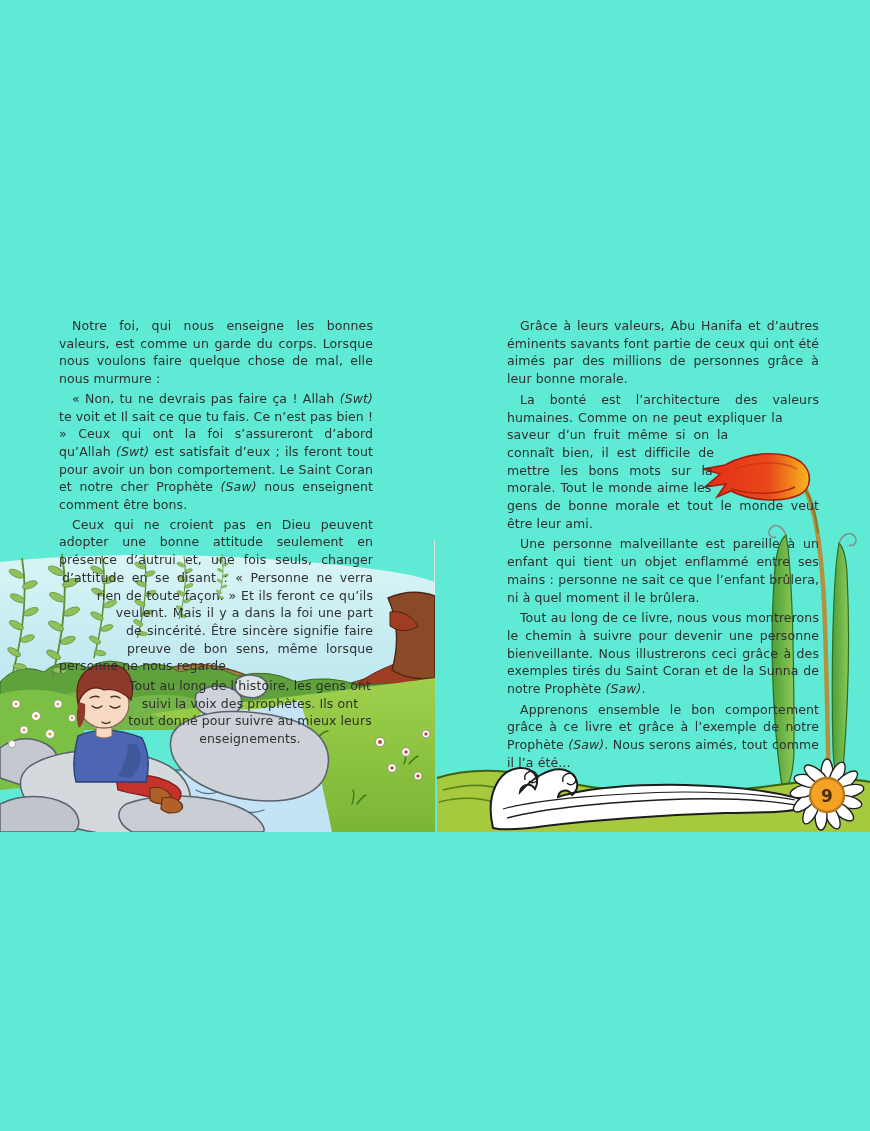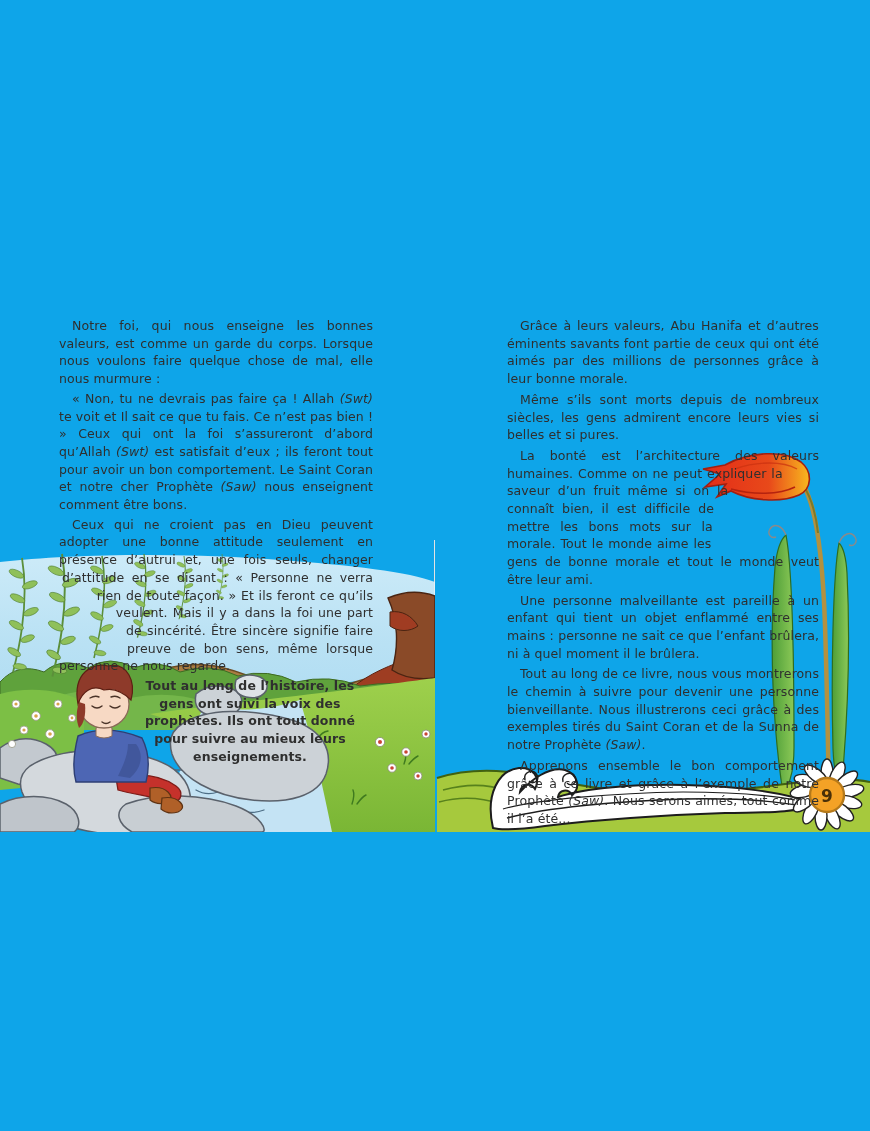--- a/index.html
+++ b/index.html
@@ -1,36 +1,36 @@
 <!DOCTYPE html>
 <html><head>
 <meta charset="utf-8">
 <style>
   html,body{margin:0;padding:0;background:#ffffff;}
-  .spread{position:relative;width:870px;height:1131px;background:#0ea5e9;overflow:hidden;
+  .spread{position:relative;width:870px;height:1131px;background:#5eead4;overflow:hidden;
           font-family:"DejaVu Sans",sans-serif;color:#2f2f2f;}
   .page{position:absolute;top:0;height:832px;}
   .page-left{left:0;width:435px;}
   .page-right{left:435px;width:435px;}
   .gutter{position:absolute;left:434px;top:540px;width:1px;height:292px;background:#e3e3e3;}
   .textcol{position:absolute;z-index:5;font-size:12.5px;line-height:17.7px;
            text-align:justify;letter-spacing:.1px;}
   .textcol-left{left:59px;top:317px;width:314px;}
   .textcol-right{left:72px;top:317px;width:312px;}
   p.para{margin:0 0 2px 0;text-indent:13px;}
   .textcol-right p.para{margin-bottom:3px;}
   p.para i{}
   
   .wedge-left{float:left;width:68px;height:126px;
               shape-outside:polygon(0% 55%,55% 70%,85% 85%,100% 100%,0% 100%);}
   
   .wedge-right{float:right;width:112px;height:106px;
                shape-outside:polygon(100% 28%,40% 38%,7% 57%,4% 100%,100% 100%);}
   
-  p.para-centered{margin-left:68px;width:246px;text-align:center;text-indent:0;font-weight:bold;}
+  p.para-centered{margin-left:68px;width:246px;text-align:center;text-indent:0;}
   svg{display:block;}
   .illu{position:absolute;z-index:1;}
   .illu-scene{left:0;top:552px;}
   .illu-tulip{left:260px;top:445px;z-index:2;}
   .illu-strip{left:0;top:748px;z-index:3;}
 </style>
 </head>
 <body>
 
 <div class="spread">
@@ -246,21 +246,20 @@
           <ellipse cx="373" cy="33" rx="6" ry="14" transform="rotate(283 373 33)"></ellipse>
           <ellipse cx="381" cy="27" rx="6" ry="14" transform="rotate(309 381 27)"></ellipse>
         </g>
         <circle cx="392" cy="47" r="17" fill="#f4a226" stroke="#b5791a" stroke-width="2.4"></circle>
         <text x="392" y="54" text-anchor="middle" font-family="DejaVu Sans, sans-serif" font-size="17" font-weight="bold" fill="#4a3008">9</text>
       </g>
     </svg>
 
     <div class="textcol textcol-right">
       <p class="para">Grâce à leurs valeurs, Abu Hanifa et d’autres éminents savants font partie de ceux qui ont été aimés par des millions de personnes grâce à leur bonne morale.</p>
-      <p class="para">Même s’ils sont morts depuis de nombreux siècles, les gens admirent encore leurs vies si belles et si pures.</p>
       <p class="para"><span class="wedge-right"></span><span>La bonté est l’architecture des valeurs humaines. Comme on ne peut expliquer la saveur d’un fruit même si on la connaît bien, il est difficile de mettre les bons mots sur la morale. Tout le monde aime les gens de bonne morale et tout le monde veut être leur ami.</span></p>
       <p class="para">Une personne malveillante est pareille à un enfant qui tient un objet enflammé entre ses mains : personne ne sait ce que l’enfant brûlera, ni à quel moment il le brûlera.</p>
       <p class="para"><span>Tout au long de ce livre, nous vous montrerons le chemin à suivre pour devenir une personne bienveillante. Nous illustrerons ceci grâce à des exemples tirés du Saint Coran et de la Sunna de notre Prophète </span><i>(Saw)</i><span>.</span></p>
       <p class="para"><span>Apprenons ensemble le bon comportement grâce à ce livre et grâce à l’exemple de notre Prophète </span><i>(Saw)</i><span>. Nous serons aimés, tout comme il l’a été...</span></p>
     </div>
   </div>
 
 </div>
 
 </body></html>

